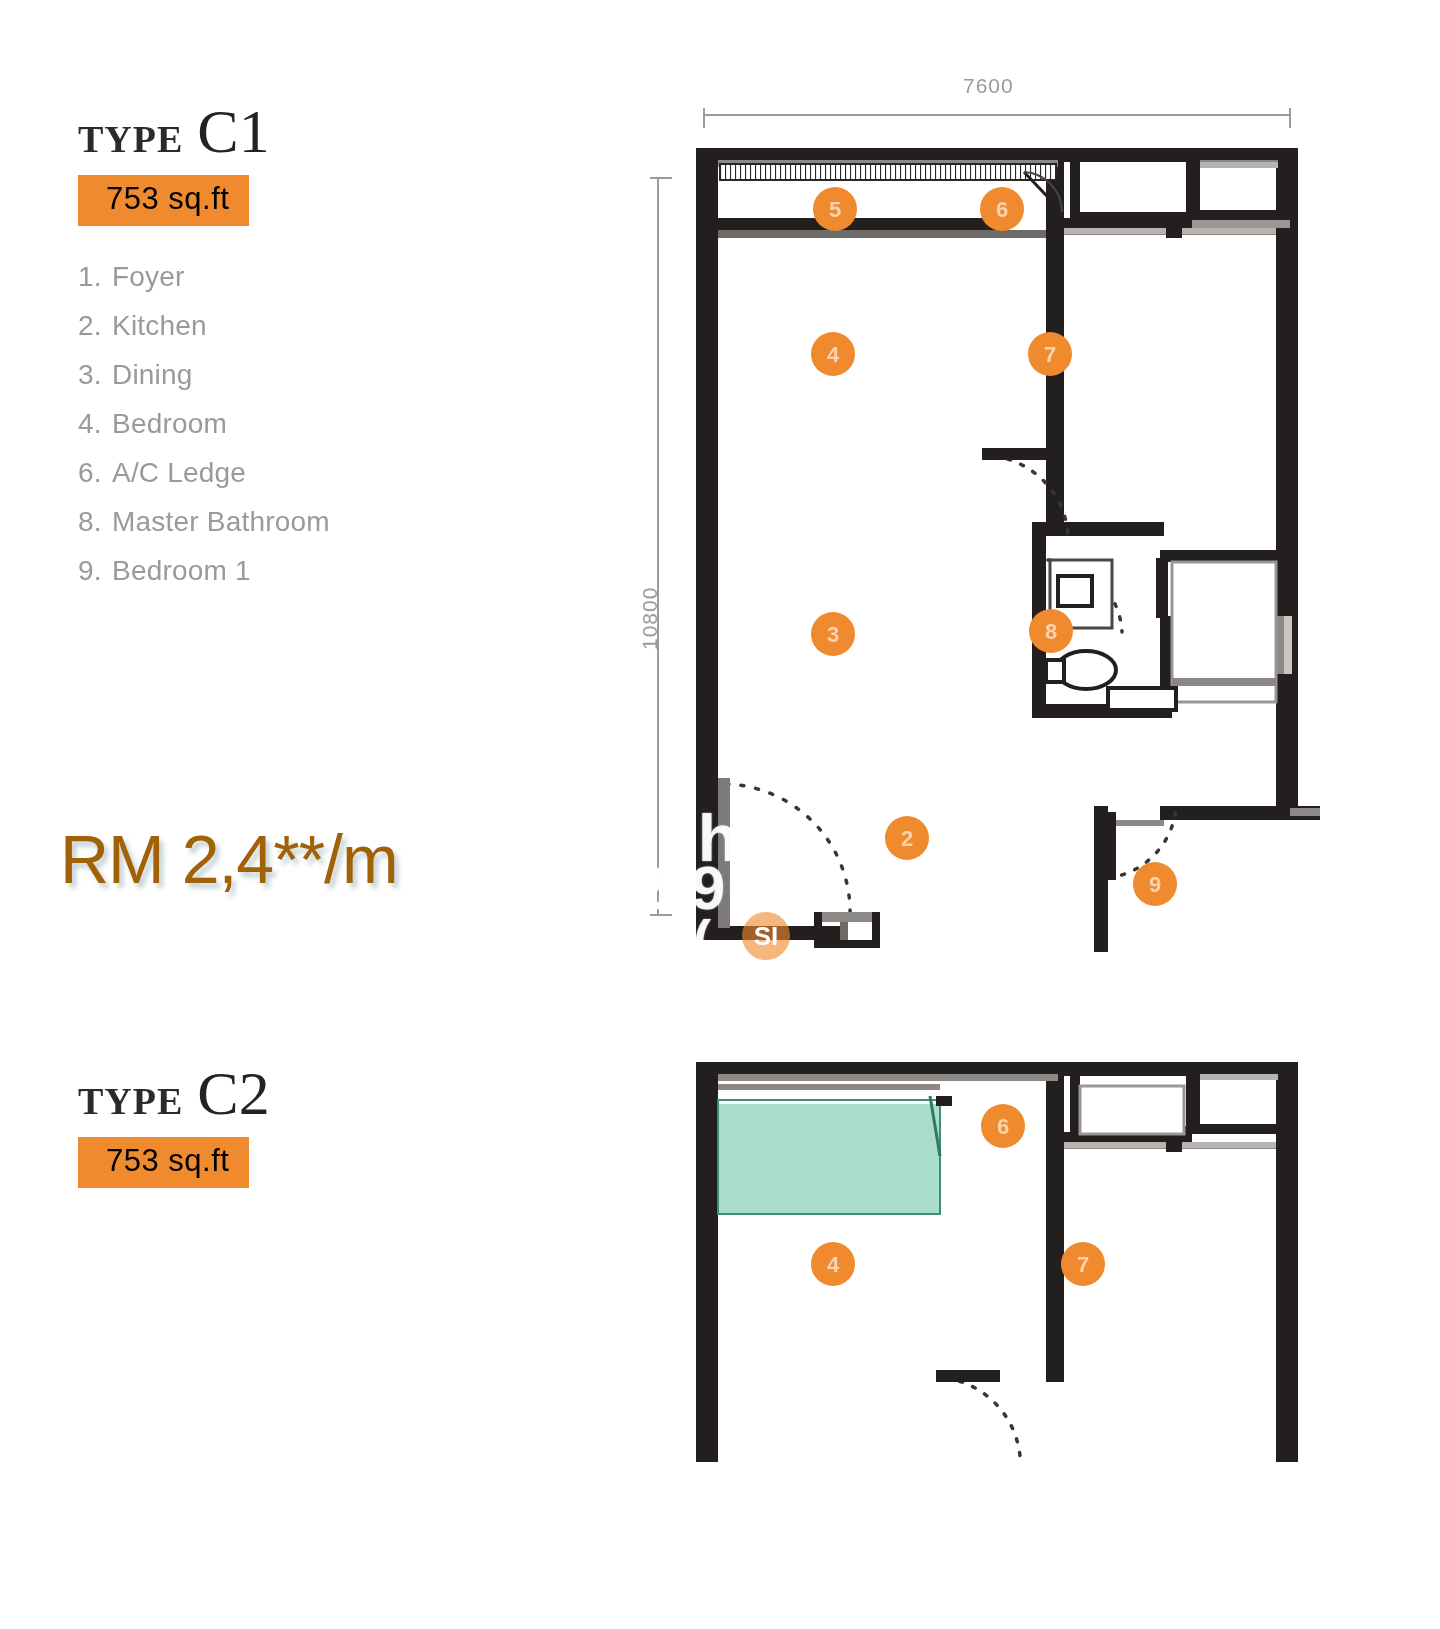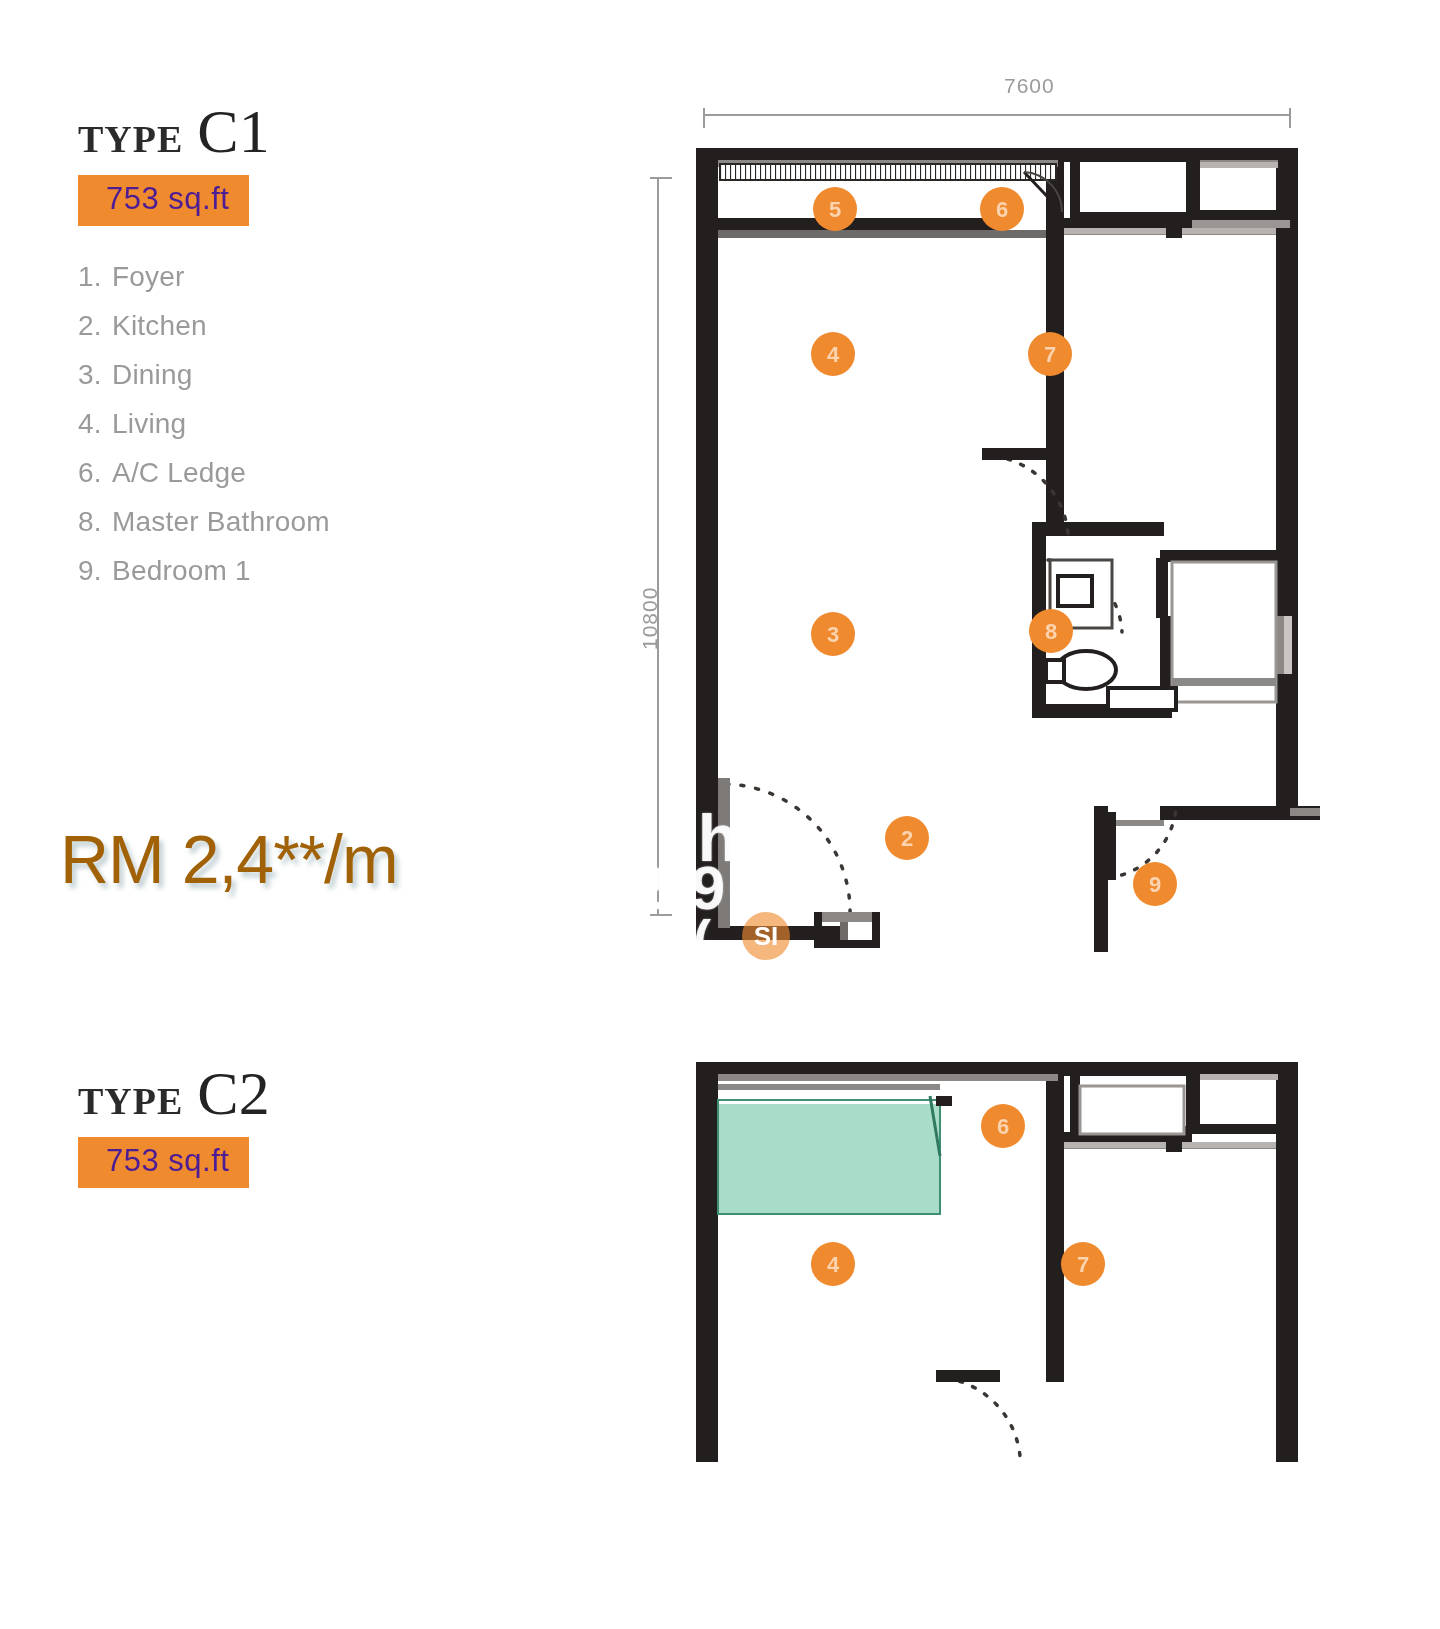--- a/index.html
+++ b/index.html
@@ -37,21 +37,21 @@
     font-size: 62px;
     font-weight: normal;
     color: #232323;
     line-height: 0.9;
     margin-top: 16px;
   }
 
   .sqft-badge {
     display: inline-block;
     background: #f08a2e;
-    color: #4c1d95;
+    color: #000000;
     font-family: "Liberation Sans", sans-serif;
     font-size: 31px;
     font-weight: 500;
     padding: 6px 20px 9px 28px;
     letter-spacing: 0.5px;
   }
 
   .room-list {
     list-style: none;
     margin: 0;
@@ -135,37 +135,37 @@
   </div>
   <div style="margin-top:14px;">
     <span class="sqft-badge">753 sq.ft</span>
   </div>
 </div>
 
 <ul class="room-list" style="position:absolute; left:78px; top:252px;">
   <li><span class="room-num">1.</span><span>Foyer</span></li>
   <li><span class="room-num">2.</span><span>Kitchen</span></li>
   <li><span class="room-num">3.</span><span>Dining</span></li>
-  <li><span class="room-num">4.</span><span>Living</span></li>
+  <li><span class="room-num">4.</span><span>Bedroom</span></li>
   <li><span class="room-num">6.</span><span>A/C Ledge</span></li>
   <li><span class="room-num">8.</span><span>Master Bathroom</span></li>
   <li><span class="room-num">9.</span><span>Bedroom 1</span></li>
 </ul>
 
 <div class="legend-block" style="left:78px; top:1050px;">
   <div class="type-heading">
     <span class="type-word">TYPE</span>
     <span class="type-code">C2</span>
   </div>
   <div style="margin-top:14px;">
     <span class="sqft-badge">753 sq.ft</span>
   </div>
 </div>
 
-<div class="dim-label" style="left:1004px; top:74px;">7600</div>
+<div class="dim-label" style="left:963px; top:74px;">7600</div>
 <div class="dim-label dim-vertical" style="left:638px; top:650px;">10800</div>
 
 <div class="plan" style="left:600px; top:60px;">
 <svg width="720" height="940" viewBox="0 0 720 940" xmlns="http://www.w3.org/2000/svg">
   <defs>
     <pattern id="railhatch" width="5" height="10" patternUnits="userSpaceOnUse">
       <rect width="5" height="10" fill="#ffffff"></rect>
       <line x1="0" y1="0" x2="0" y2="10" stroke="#2a2624" stroke-width="2.2"></line>
     </pattern>
   </defs>

